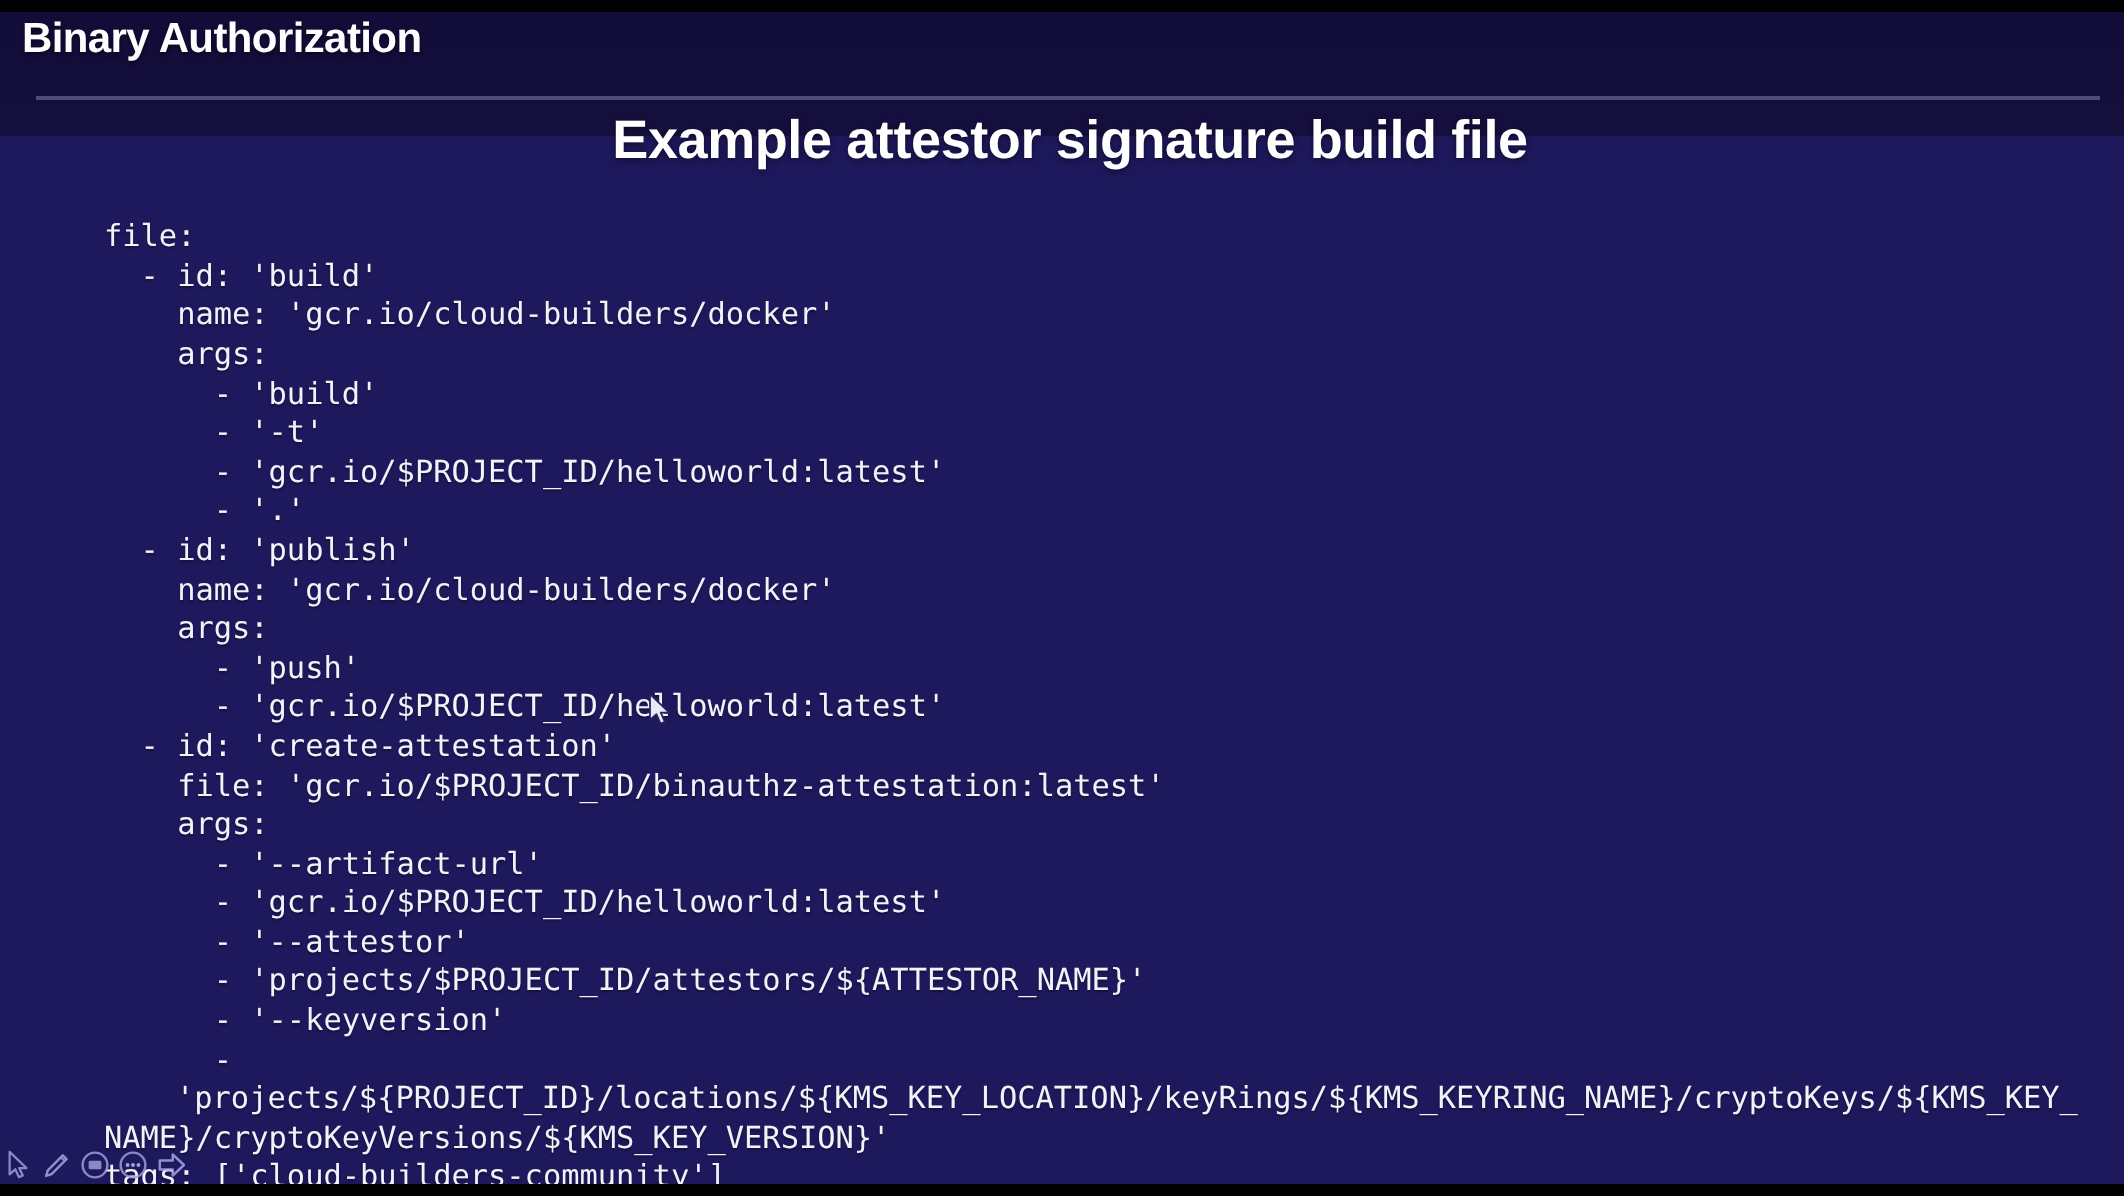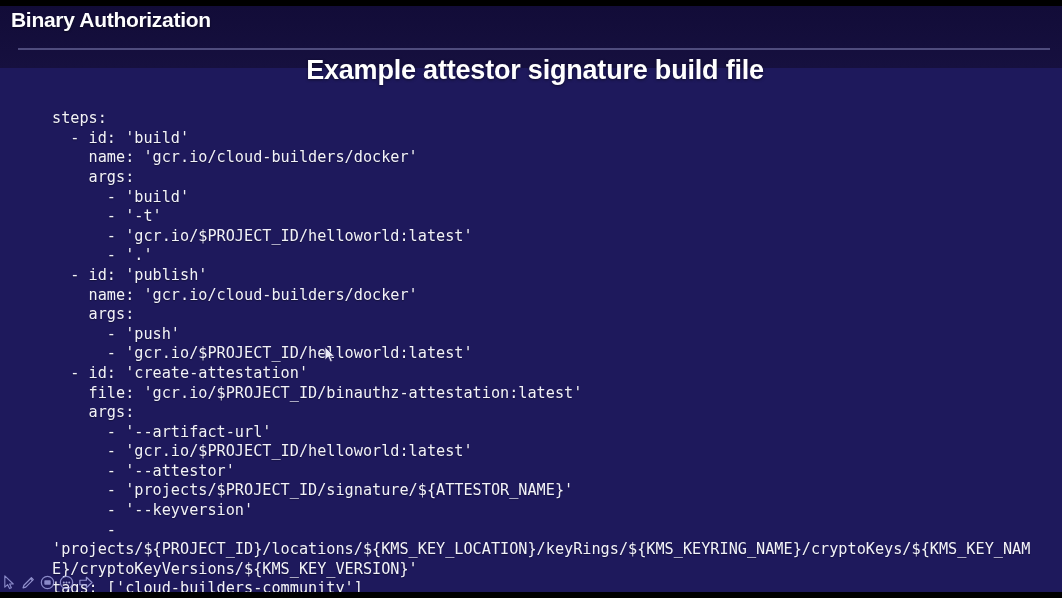--- a/index.html
+++ b/index.html
@@ -95,20 +95,21 @@
     z-index: 11;
     text-shadow: 0 1px 1px rgba(0,0,0,0.35);
   }
   #code-block .line {
     white-space: pre;
     min-height: 19.6px;
   }
   #code-block .line.wrap {
     white-space: pre-wrap;
     word-break: break-all;
+    margin-left: 36px;
   }
 
   
   #mouse-cursor {
     position: absolute;
     left: 324px;
     top: 347px;
     width: 12px;
     height: 16px;
     z-index: 30;
@@ -144,40 +145,40 @@
 
   <div class="letterbox top"></div>
 
   <div id="header-band">
     <div id="header-title">Binary Authorization</div>
     <div id="header-divider"></div>
   </div>
 
   <div id="slide-title">Example attestor signature build file</div>
 
-  <pre id="code-block"><span class="line">steps:</span>
+  <pre id="code-block"><span class="line">file:</span>
 <span class="line">  - id: 'build'</span>
 <span class="line">    name: 'gcr.io/cloud-builders/docker'</span>
 <span class="line">    args:</span>
 <span class="line">      - 'build'</span>
 <span class="line">      - '-t'</span>
 <span class="line">      - 'gcr.io/$PROJECT_ID/helloworld:latest'</span>
 <span class="line">      - '.'</span>
 <span class="line">  - id: 'publish'</span>
 <span class="line">    name: 'gcr.io/cloud-builders/docker'</span>
 <span class="line">    args:</span>
 <span class="line">      - 'push'</span>
 <span class="line">      - 'gcr.io/$PROJECT_ID/helloworld:latest'</span>
 <span class="line">  - id: 'create-attestation'</span>
 <span class="line">    file: 'gcr.io/$PROJECT_ID/binauthz-attestation:latest'</span>
 <span class="line">    args:</span>
 <span class="line">      - '--artifact-url'</span>
 <span class="line">      - 'gcr.io/$PROJECT_ID/helloworld:latest'</span>
 <span class="line">      - '--attestor'</span>
-<span class="line">      - 'projects/$PROJECT_ID/signature/${ATTESTOR_NAME}'</span>
+<span class="line">      - 'projects/$PROJECT_ID/attestors/${ATTESTOR_NAME}'</span>
 <span class="line">      - '--keyversion'</span>
 <span class="line">      -</span>
 <span class="line wrap">'projects/${PROJECT_ID}/locations/${KMS_KEY_LOCATION}/keyRings/${KMS_KEYRING_NAME}/cryptoKeys/${KMS_KEY_NAME}/cryptoKeyVersions/${KMS_KEY_VERSION}'</span>
 <span class="line">tags: ['cloud-builders-community']</span></pre>
 
   <svg id="mouse-cursor" viewBox="0 0 12 16">
     <path d="M1 0 L1 13 L4.2 10.1 L6.3 14.8 L8.4 13.9 L6.4 9.3 L10.6 9.3 Z" fill="#e9e9f5" stroke="#2a2360" stroke-width="0.9" stroke-linejoin="round"></path>
   </svg>
 
   <div id="bottom-toolbar">

